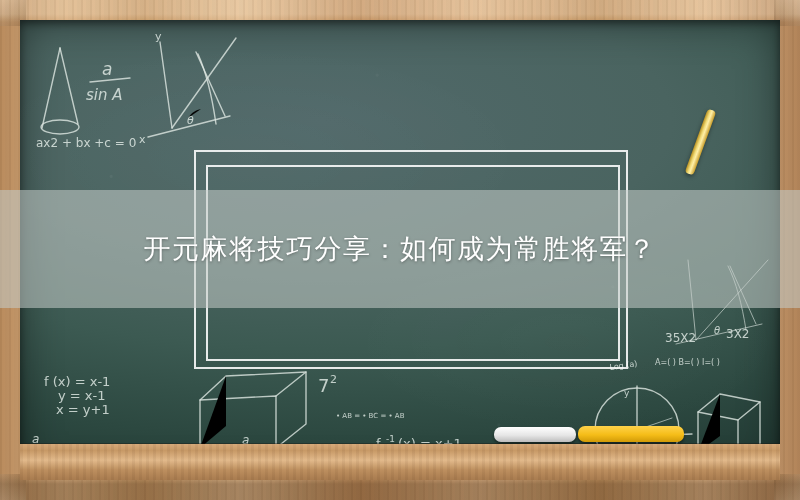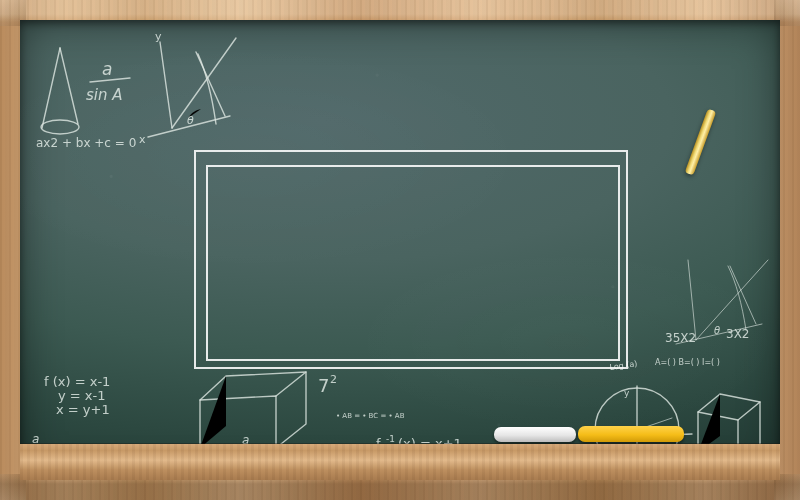--- a/index.html
+++ b/index.html
@@ -255,19 +255,22 @@
       </svg>
     </div>
 
     <div class="rect-outer"></div>
     <div class="rect-inner"></div>
 
     <div class="chalk-stick chalk-yellow-top"></div>
 
   </div>
 
+  <div class="band">
+    <div class="band-title">开元麻将技巧分享：如何成为常胜将军？</div>
+  </div>
 
   <div class="tray-lip"></div>
   <div class="chalk-white-tray"></div>
   <div class="chalk-yellow-tray"></div>
   <div class="tray"></div>
 
 </div>
 
 </body></html>

